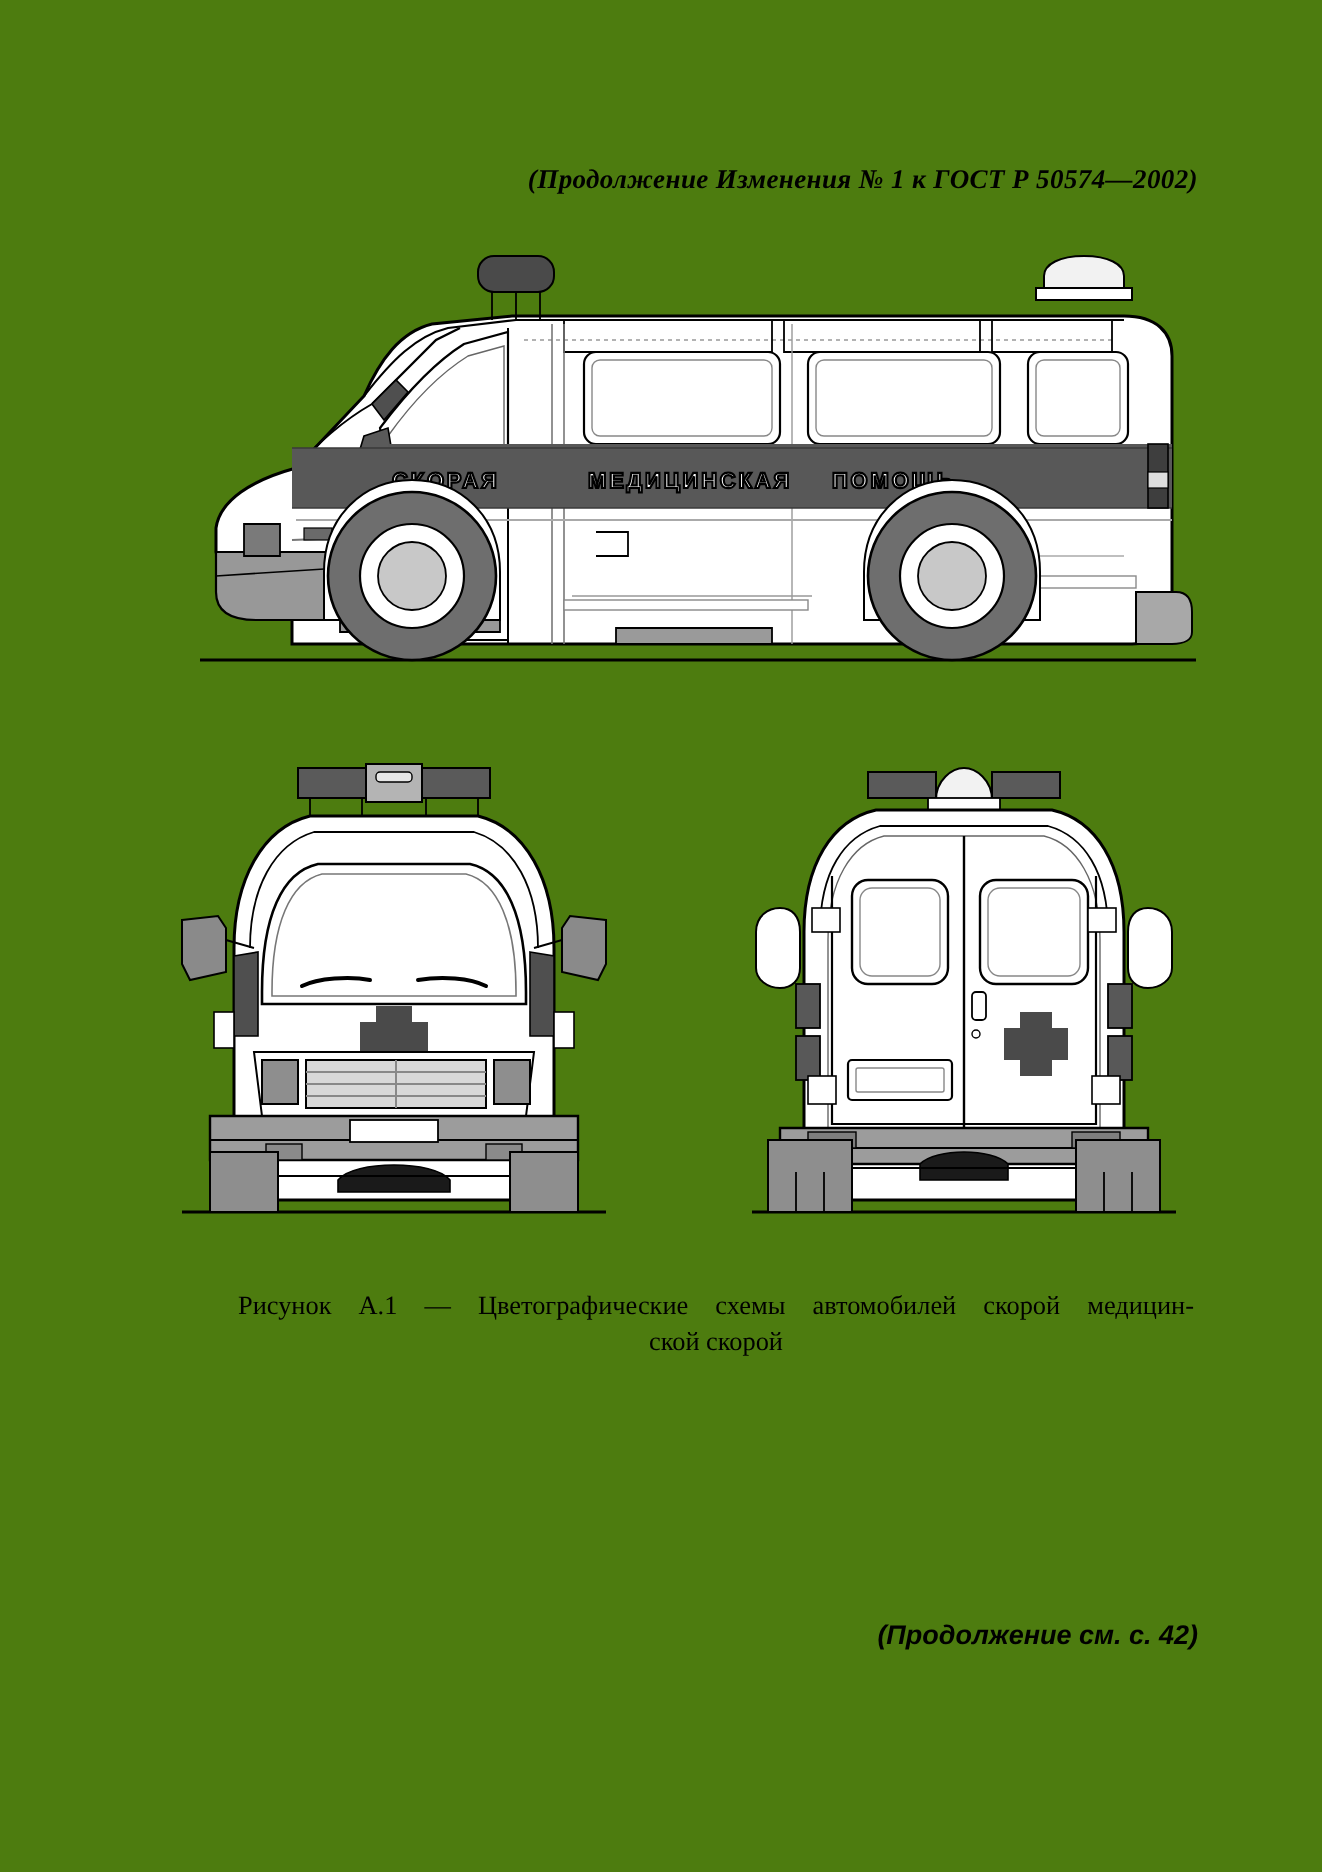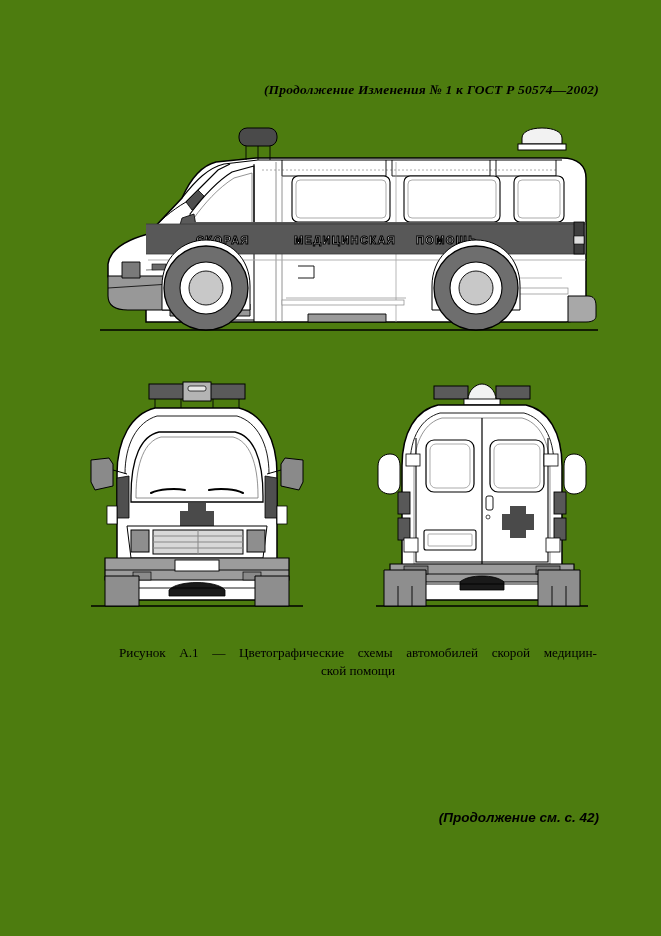--- a/index.html
+++ b/index.html
@@ -311,18 +311,18 @@
         <path d="M170 192 L212 192 L212 228 L170 228 Z" fill="#8e8e8e" stroke="#000000" stroke-width="1"></path>
         <path d="M30 208 L30 228 M44 208 L44 228 M184 208 L184 228 M198 208 L198 228" stroke="#000000" stroke-width="0.9"></path>
         <path d="M92 204 C100 196 128 196 136 204 L136 212 L92 212 Z" fill="#1a1a1a" stroke="#000000" stroke-width="0.8"></path>
         <path d="M58 206 L170 206" stroke="#000000" stroke-width="0.9"></path>
       </g>
     </svg>
   </div>
 
   <div class="figure-caption">
     <span class="caption-line-1">Рисунок А.1 — Цветографические схемы автомобилей скорой медицин-</span>
-    <span class="caption-line-2">ской помощи</span>
+    <span class="caption-line-2">ской скорой</span>
   </div>
 
   <div class="doc-footer">(Продолжение см. с. 42)</div>
 
 </div>
 
 </body></html>

